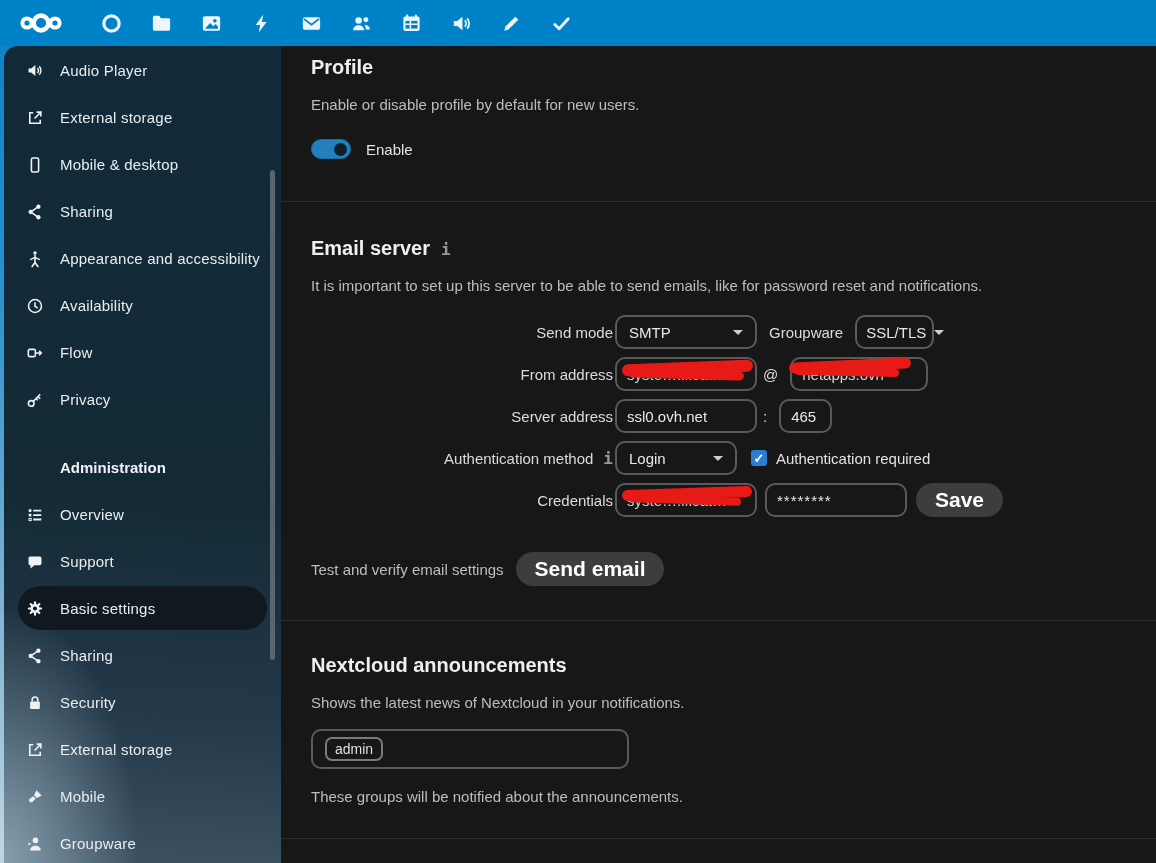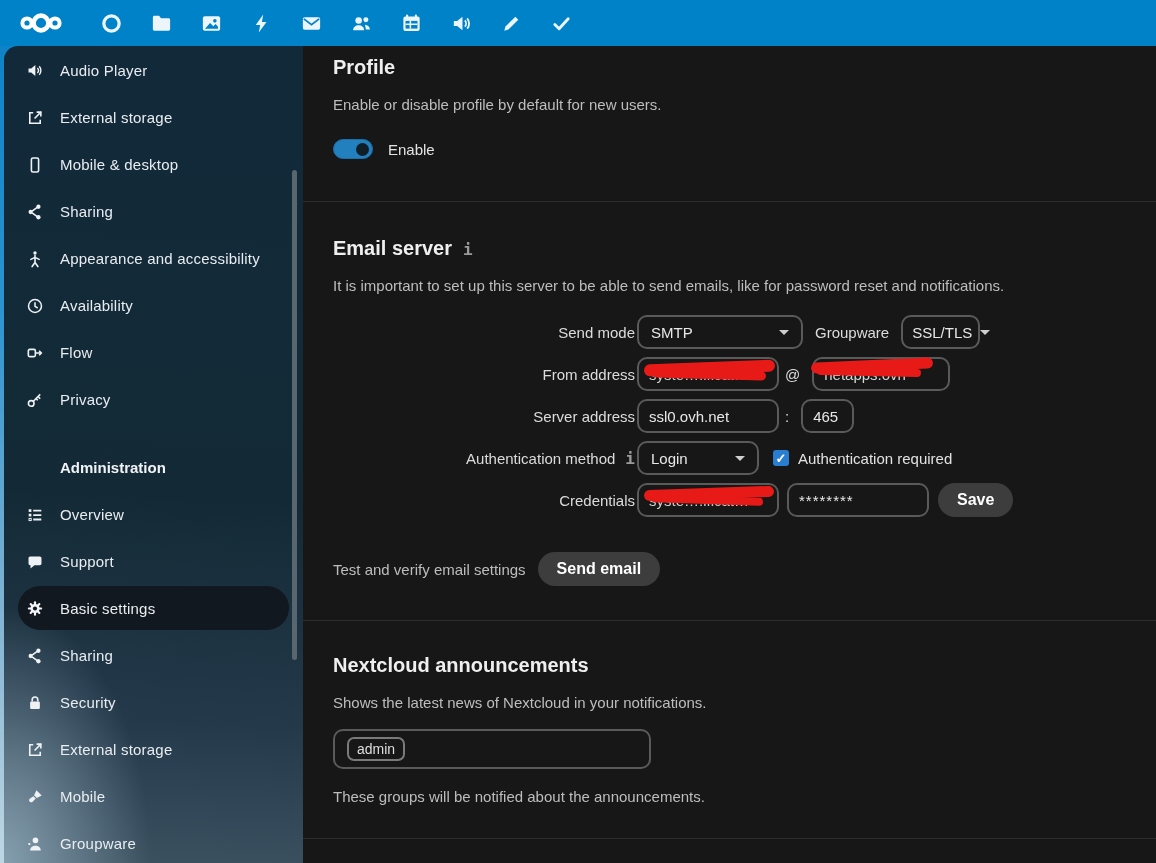--- a/index.html
+++ b/index.html
@@ -13,21 +13,21 @@
   .header { position:absolute; top:0; left:0; width:1156px; height:46px;
             background:#0082c9; display:flex; align-items:center; z-index:5; }
   .logo { margin-left:16px; width:50px; height:28px; display:flex; align-items:center; justify-content:center; }
   .appicon { width:50px; height:46px; display:flex; align-items:center; justify-content:center; opacity:.92; }
   .appicon svg { display:block; }
 
   
   .app { position:absolute; left:4px; top:46px; right:0; bottom:0; display:flex; }
 
   
-  .sidebar { position:relative; width:299px; flex:none; border-top-left-radius:14px; overflow:hidden;
+  .sidebar { position:relative; width:277px; flex:none; border-top-left-radius:14px; overflow:hidden;
              background:
                radial-gradient(ellipse 70% 45% at 0% 100%, rgba(173,200,216,.65), rgba(173,200,216,0) 70%),
                linear-gradient(183deg,#12293a 0%,#132a36 55%,#24394a 82%,#3c5261 100%); }
   .nav { padding-top:1px; }
   .nav-row { height:47px; display:flex; align-items:center; padding-left:22px; }
   .nav-row .ic { width:18px; height:20px; flex:none; display:flex; align-items:center; justify-content:center; }
   .nav-row .lbl { margin-left:16px; font-size:15px; color:#e9edf0; letter-spacing:.2px; white-space:nowrap; }
   .nav-caption { height:47px; margin-top:21px; display:flex; align-items:center; padding-left:56px;
                  font-size:15px; font-weight:bold; color:#f0f3f5; }
   .nav-row.active { margin:0 14px; padding-left:8px; height:44px; margin-top:1px; margin-bottom:2px;
@@ -56,21 +56,21 @@
          font-size:15px; font-family:"Liberation Sans",sans-serif; }
   .select { display:flex; align-items:center; justify-content:space-between; padding:0 12px; cursor:pointer; }
   .caret { width:0; height:0; border-left:5px solid transparent; border-right:5px solid transparent;
            border-top:5px solid #cfcfcf; margin-left:8px; }
   input.ctl { padding:0 10px; outline:none; }
   .sep { font-size:15px; color:#dcdcdc; margin:0 6px; }
   .checkbox { width:16px; height:16px; border-radius:3px; background:#2a7ed2; margin-left:14px;
               display:flex; align-items:center; justify-content:center; color:#fff; font-size:13px; font-weight:bold; }
   .cb-lbl { margin-left:9px; font-size:15px; color:#e2e2e2; }
   .btn { height:34px; border:none; border-radius:17px; background:#3d3d3d; color:#fff;
-         font-size:16px; font-weight:bold; font-family:"Liberation Sans",sans-serif; padding:0 19px; cursor:pointer; }
+         font-size:21px; font-weight:bold; font-family:"Liberation Sans",sans-serif; padding:0 19px; cursor:pointer; }
 
   
   .scribble { position:absolute; background:#e81a17; z-index:3; }
 
   
   .group-box { position:absolute; left:30px; top:683px; width:318px; height:40px;
                border:2px solid #5a5a5a; border-radius:10px; display:flex; align-items:center; padding-left:12px; }
   .chip { border:2px solid #7a7a7a; border-radius:7px; padding:2px 8px; font-size:14px; color:#dedede; }
 </style>
 </head>
@@ -333,21 +333,21 @@
 
       <div class="divider" style="top:155px"></div>
 
       <div class="h2" style="top:191px">
         <span>Email server</span>&nbsp;&nbsp;<span class="info-i">i</span>
       </div>
       <div class="desc" style="top:231px">It is important to set up this server to be able to send emails, like for password reset and notifications.</div>
 
       <div class="frow" style="top:269px">
         <div class="flabel">Send mode</div>
-        <div class="ctl select" style="width:166px; margin-left:2px">
+        <div class="ctl select" style="width:142px; margin-left:2px">
           <span>SMTP</span>
             <span class="caret"></span>
         </div>
         <span style="margin-left:12px; font-size:15px; color:#dcdcdc">Groupware</span>
         <div class="ctl select" style="width:79px; margin-left:12px; padding:0 9px">
           <span>SSL/TLS</span>
             <span class="caret"></span>
         </div>
       </div>
 

